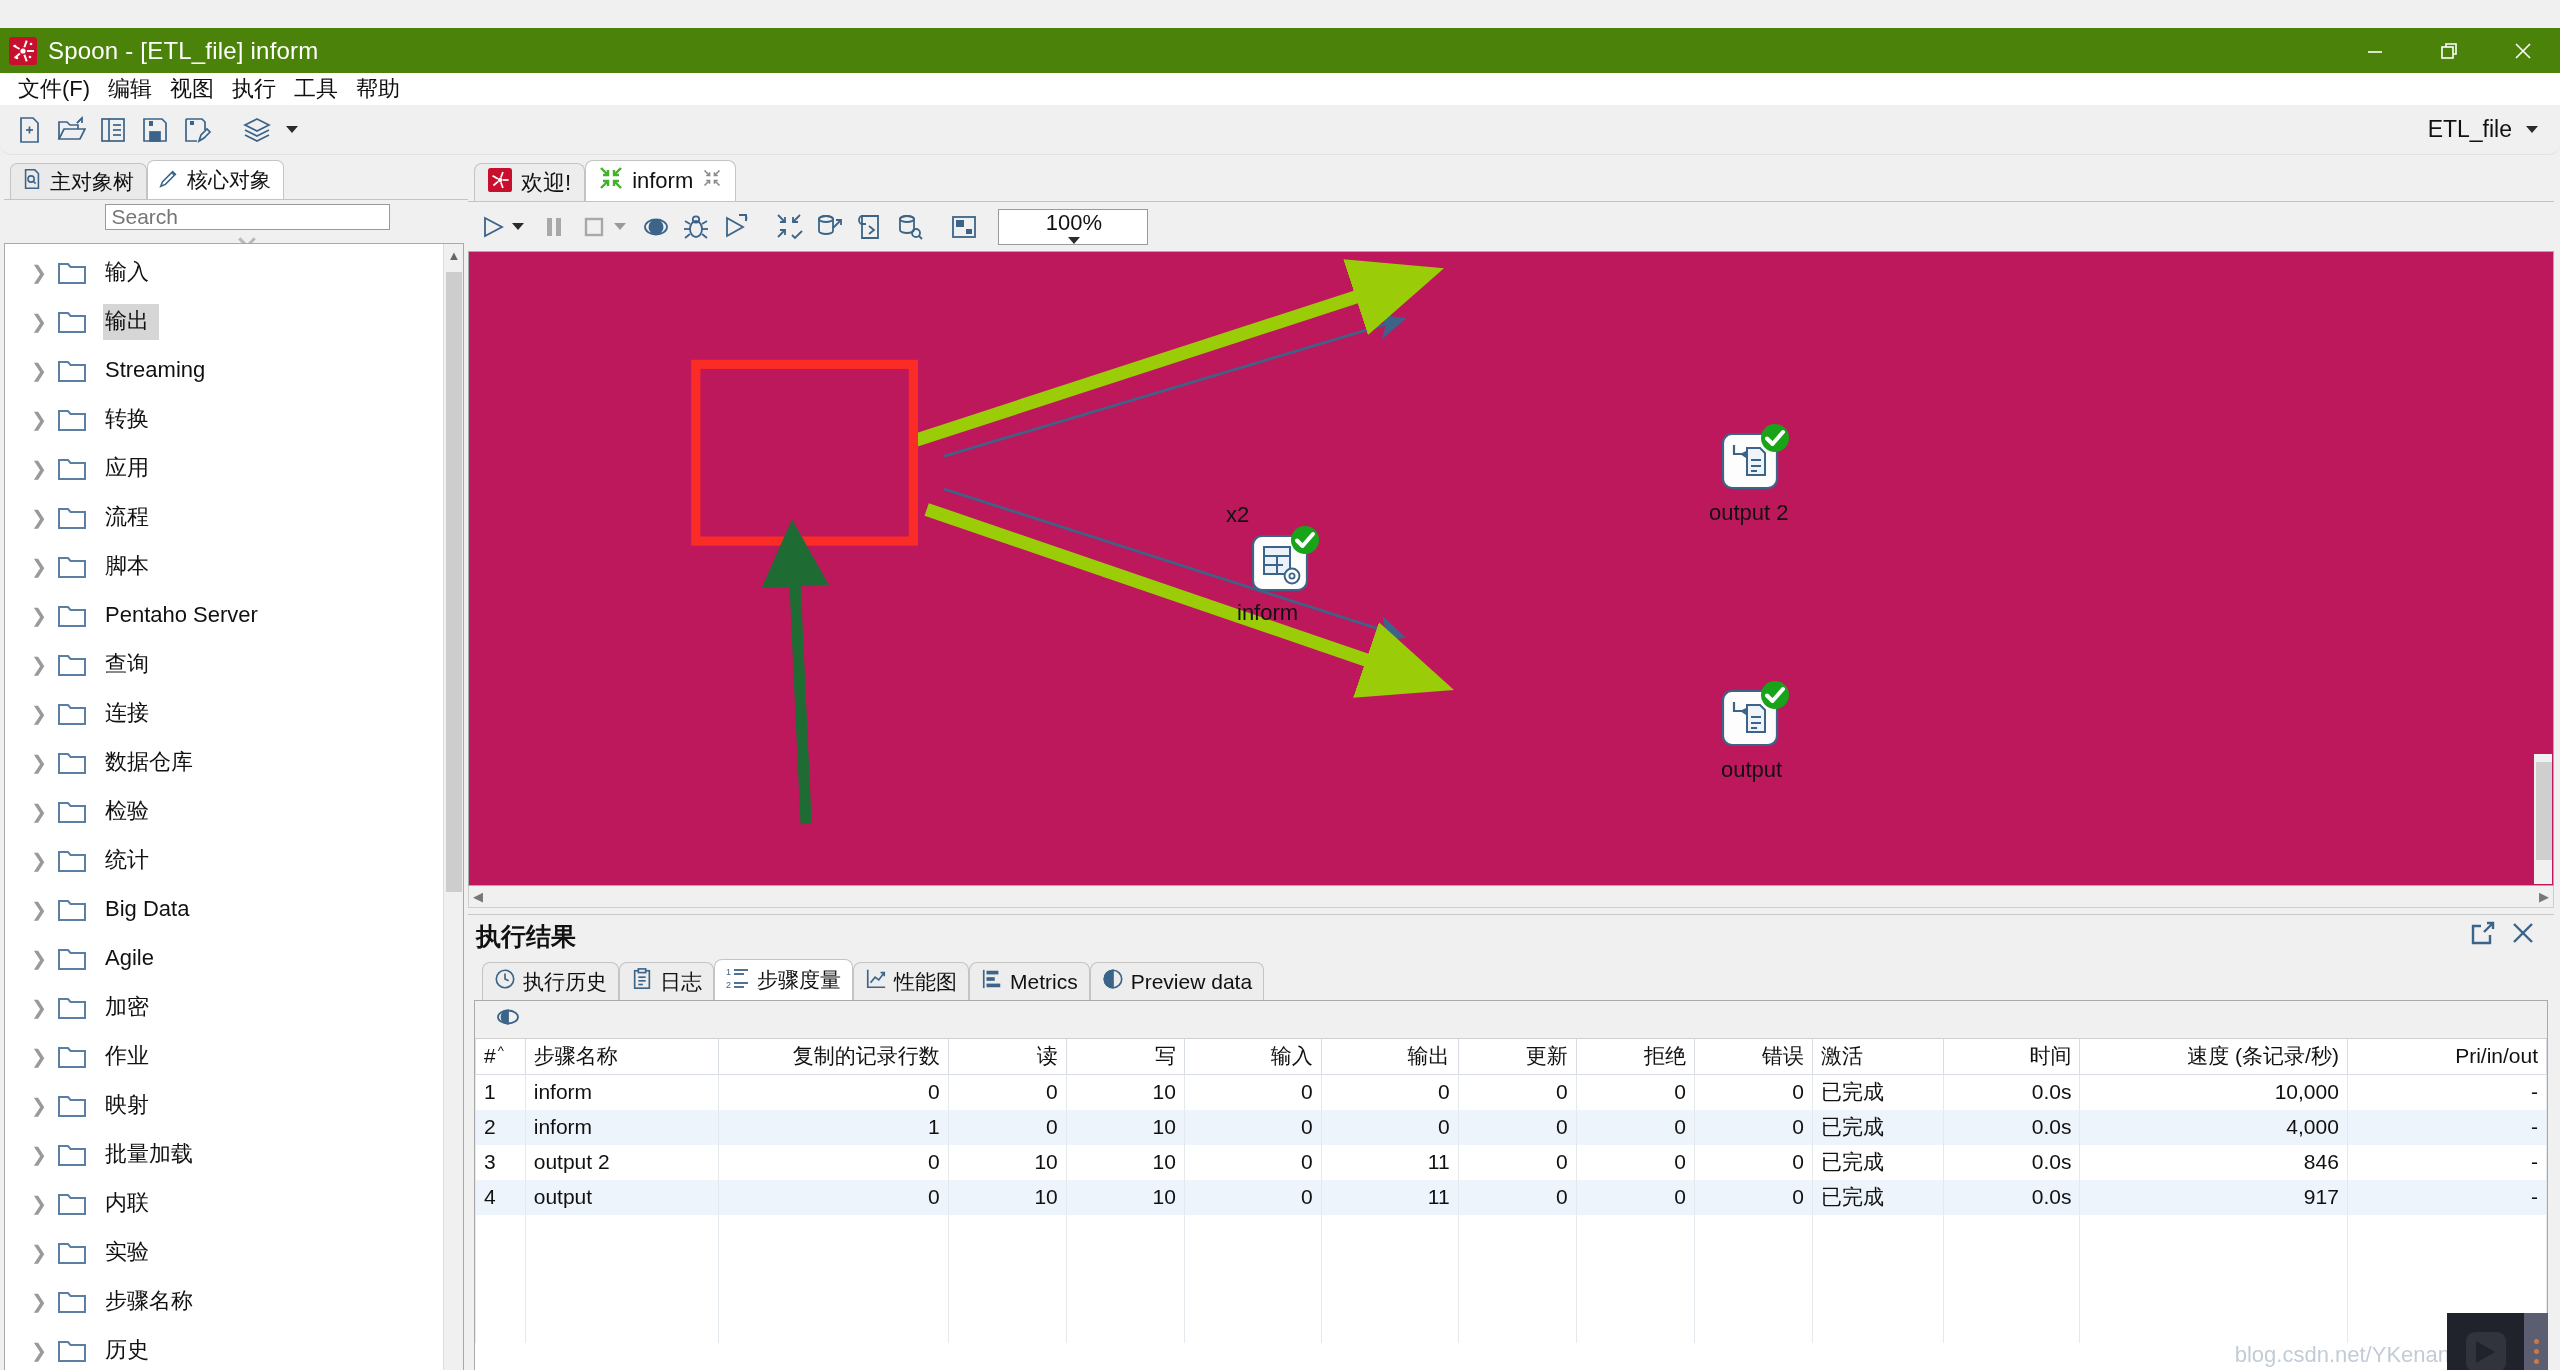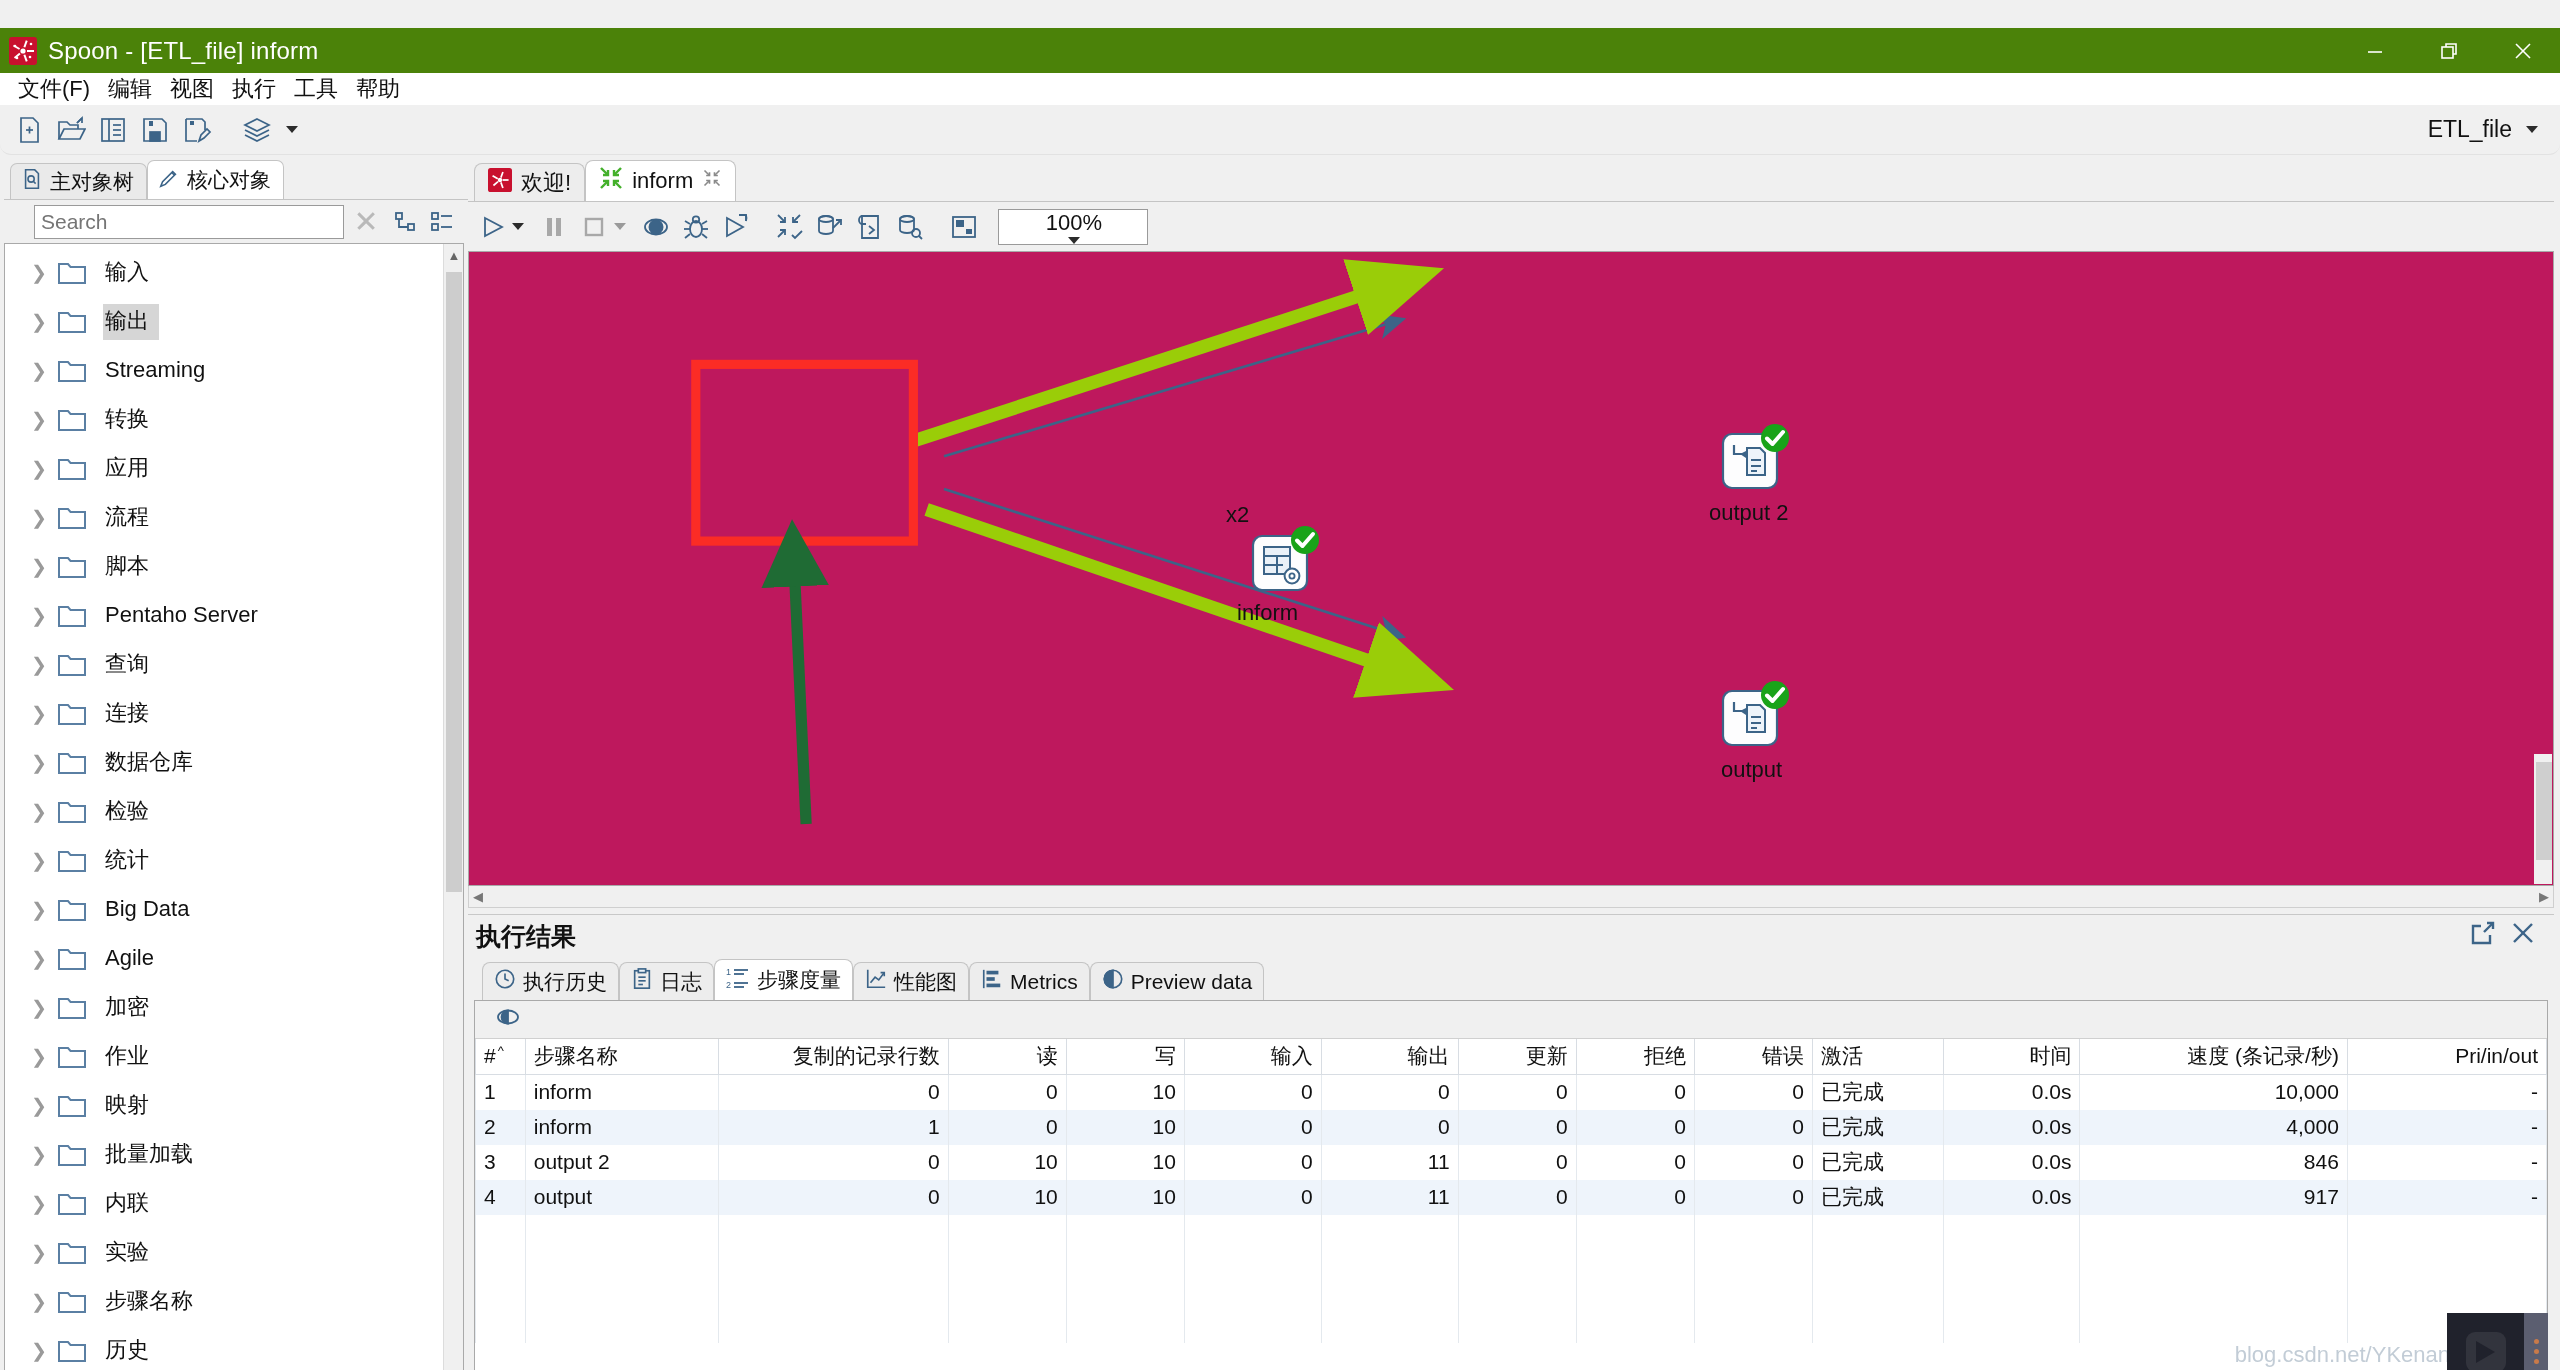--- a/index.html
+++ b/index.html
@@ -52,21 +52,21 @@
   }
   #lptabs { display:flex; align-items:flex-end; height:40px; padding-left:6px; }
   .lptab {
     display:flex; align-items:center; gap:7px; height:36px; padding:0 12px 0 10px;
     font-size:21px; border:1px solid #c4c4c4; border-bottom:none;
     border-radius:7px 7px 0 0; background:#eaeaea; position:relative;
   }
   .lptab.active { background:#fff; height:39px; }
   #lpsearchbar {
     height:44px; background:#f0f0f0; display:flex; align-items:center;
-    gap:0px; padding:4px 8px 4px 30px; border-top:1px solid #c4c4c4;
+    gap:0px; padding:4px 8px 4px 30px; border-top:1px solid #c4c4c4;flex-direction:column;
   }
   #search-input {
     flex:1 1 auto; height:34px; border:1px solid #9a9a9a; background:#fff;
     font-size:21px; padding:0 6px; color:#444; font-family:inherit;
   }
   #clearx { width:44px; text-align:center; color:#b9b9b9; font-size:30px; line-height:34px; }
   .lpic { width:36px; height:34px; display:flex; align-items:center; justify-content:center; }
   .lpic svg { stroke:#3c6488; fill:none; stroke-width:1.8; }
   #tree-wrap {
     flex:1 1 auto; background:#fff; border:1px solid #a9a9a9; margin-right:4px;

